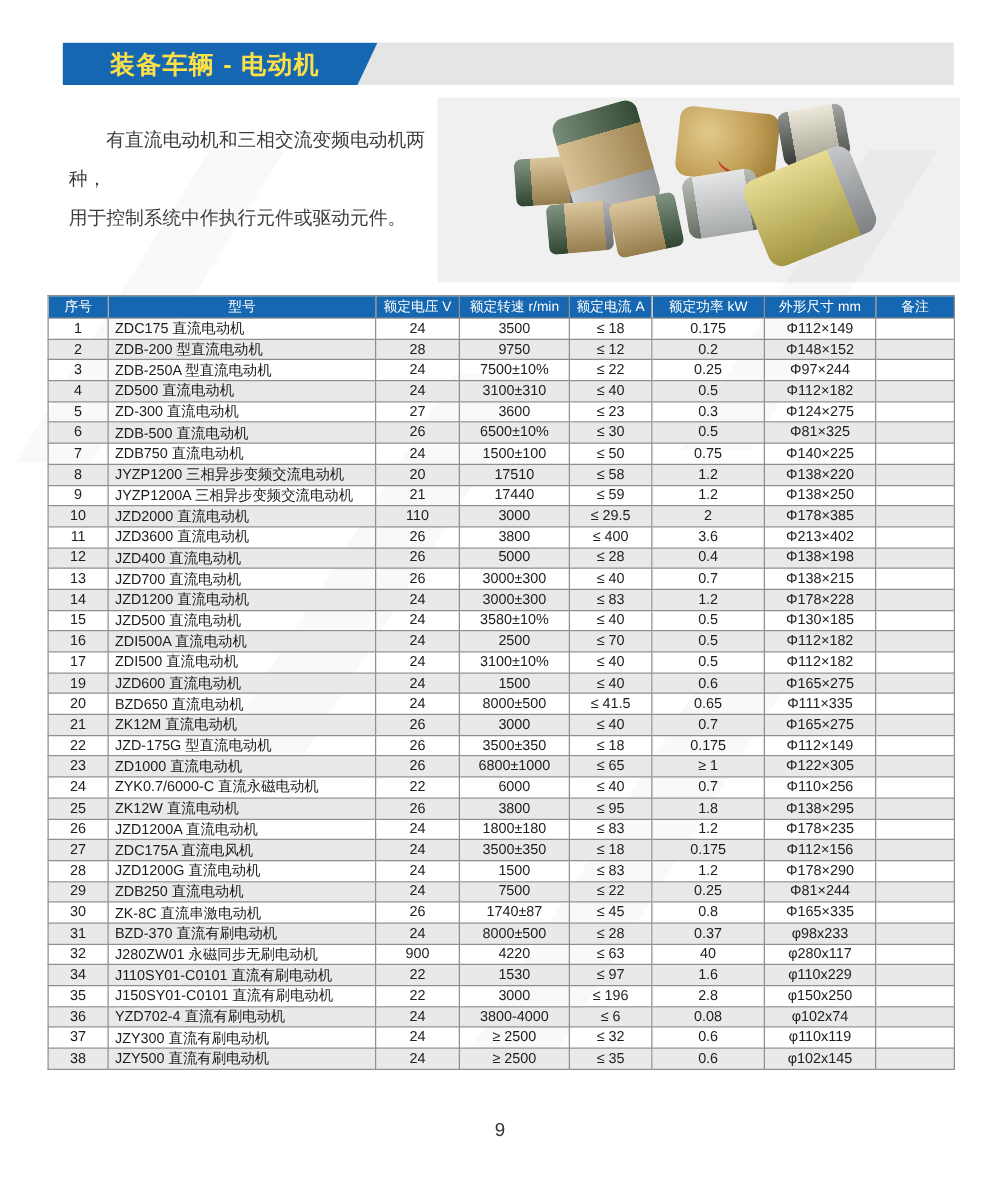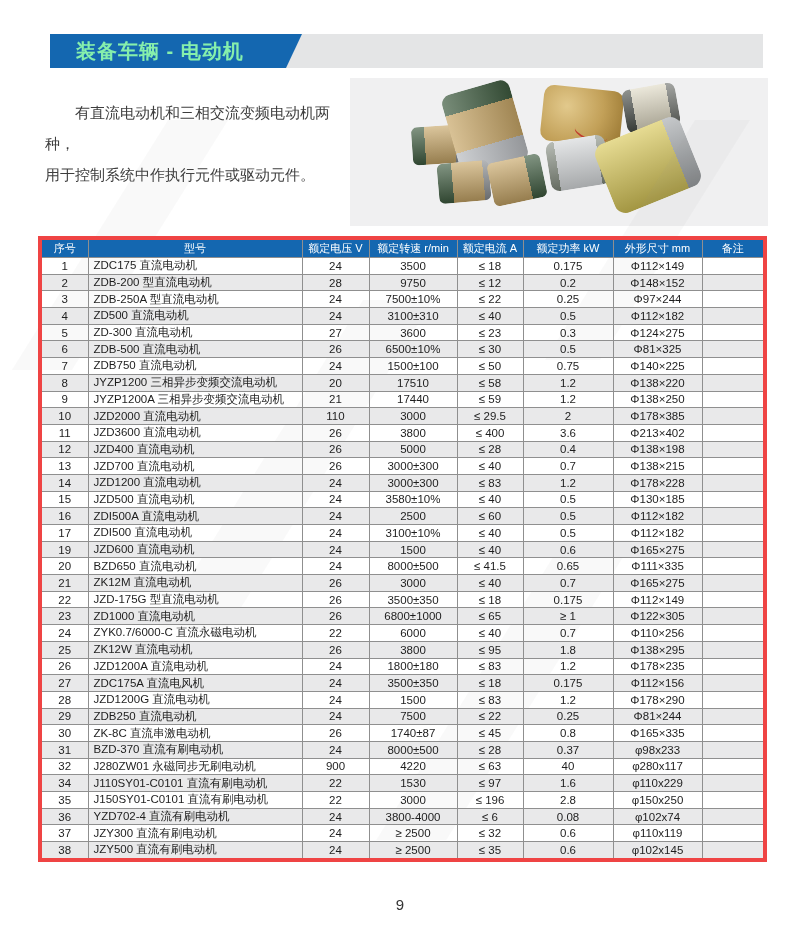--- a/index.html
+++ b/index.html
@@ -12,26 +12,26 @@
     position:absolute;left:50px;top:34px;width:713px;height:34px;
     background:#e4e5e6;
   }
   .band-blue{
     position:absolute;left:50px;top:34px;width:252px;height:34px;
     background:#1467b0;
     clip-path:polygon(0 0,100% 0,calc(100% - 16px) 100%,0 100%);
     display:flex;align-items:center;
   }
   .band-title{
-    color:#86efac;font-size:20px;font-weight:bold;letter-spacing:1px;
-    padding-left:26px;white-space:nowrap;
+    color:#fde047;font-size:20px;font-weight:bold;letter-spacing:1px;
+    padding-left:38px;white-space:nowrap;
   }
   
   .intro{
-    position:absolute;left:45px;top:97px;width:295px;
+    position:absolute;left:55px;top:97px;width:295px;
     font-size:15px;line-height:31px;color:#3d3d3d;
   }
   .intro .l1{text-indent:2em;}
   
   .photo-box{
     position:absolute;left:350px;top:78px;width:418px;height:148px;
     background:#f0f0f1;overflow:hidden;
   }
   .motor{position:absolute;border-radius:6px;}
   .m1{left:62px;top:48px;width:50px;height:38px;transform:rotate(-4deg);
@@ -63,21 +63,21 @@
   .wm{position:absolute;pointer-events:none;background:#9a9a9a;opacity:.06;transform:skewX(-32deg);}
   .wm1{left:90px;top:120px;width:60px;height:250px;}
   .wm2{left:260px;top:300px;width:70px;height:330px;}
   .wm3{left:470px;top:540px;width:70px;height:300px;}
   .wm4{left:620px;top:120px;width:55px;height:240px;}
   
   .spec-table{
     position:absolute;left:38px;top:236px;width:725px;
     border-collapse:collapse;table-layout:fixed;
     font-size:11.5px;color:#1d1d1d;
-    border:4px solid #ef4444;
+    border:1px solid #ef4444;
   }
   .spec-table th,.spec-table td{
     border:1px solid #8f8f8f;height:15.7px;padding:0 2px;
     text-align:center;overflow:hidden;white-space:nowrap;font-weight:normal;
   }
   .spec-table thead th{
     background:#1467b0;color:#fff;font-size:11px;height:17px;
   }
   .spec-table tbody td:nth-child(2){text-align:left;padding-left:5px;}
   .spec-table tbody tr:nth-child(even){background:#e9e9ea;}
@@ -292,21 +292,21 @@
           <td>≤ 40</td>
           <td>0.5</td>
           <td>Φ130×185</td>
           <td></td>
         </tr>
         <tr>
           <td>16</td>
           <td>ZDI500A 直流电动机</td>
           <td>24</td>
           <td>2500</td>
-          <td>≤ 60</td>
+          <td>≤ 70</td>
           <td>0.5</td>
           <td>Φ112×182</td>
           <td></td>
         </tr>
         <tr>
           <td>17</td>
           <td>ZDI500 直流电动机</td>
           <td>24</td>
           <td>3100±10%</td>
           <td>≤ 40</td>

